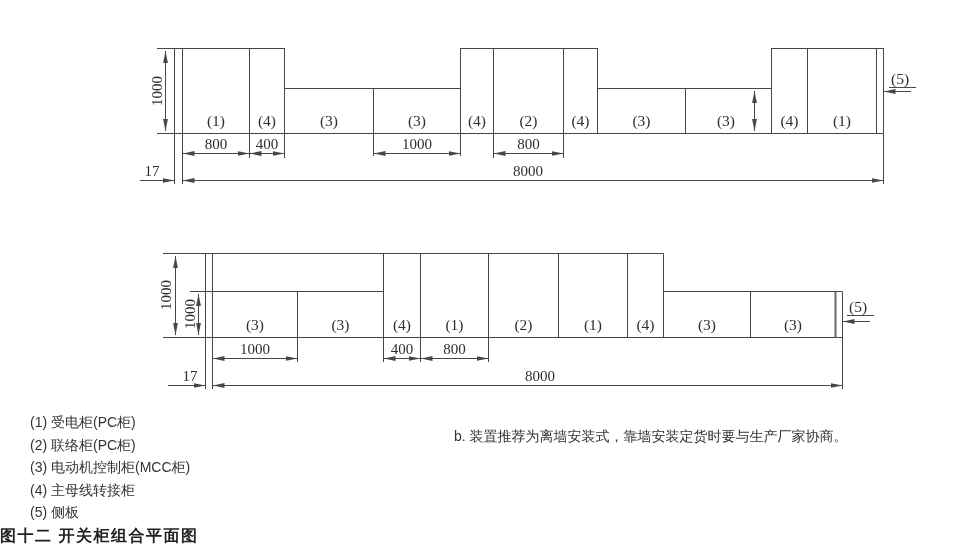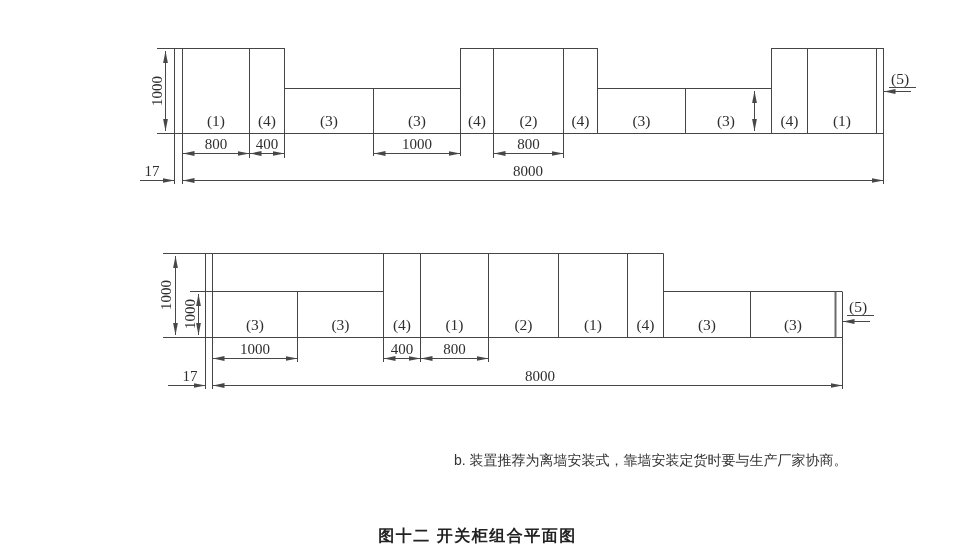--- a/index.html
+++ b/index.html
@@ -6,22 +6,22 @@
   #page{position:relative;width:955px;height:550px;background:#ffffff;overflow:hidden;
         font-family:"Liberation Sans", sans-serif;color:#2f2f2f;}
   svg{position:absolute;left:0;top:0;}
   .ln{stroke:#454545;stroke-width:1;fill:none;}
   .ln2{stroke:#6a6a6a;stroke-width:2;fill:none;}
   .dim{stroke:#474747;stroke-width:1;fill:none;}
   .num{font-family:"Liberation Serif", serif;font-size:15px;fill:#2e2e2e;}
   .lbl{font-family:"Liberation Serif", serif;font-size:15.5px;fill:#2e2e2e;}
   .legend{position:absolute;left:30px;top:411px;font-size:14px;line-height:22.6px;color:#333;}
   .notes{position:absolute;left:423px;top:424px;font-size:14px;line-height:25px;color:#333;}
-  .notes .cont{padding-left:31px;margin-top:24px;}
-  .fig-title{position:absolute;left:0;top:526px;width:955px;text-align:center;
+  .notes .cont{padding-left:31px;}
+  .fig-title{position:absolute;left:0;top:526px;width:955px;
              font-size:16px;font-weight:bold;letter-spacing:1.5px;color:#222;}
 </style>
 </head>
 <body>
 
 <div id="page">
 
 <svg width="955" height="550" viewBox="0 0 955 550">
   <defs>
     <marker id="aL" markerWidth="12" markerHeight="6" refX="0" refY="3" orient="auto" markerUnits="userSpaceOnUse">
@@ -131,20 +131,27 @@
       <text class="num" x="190" y="381" text-anchor="middle">17</text>
       <text class="num" x="540" y="381" text-anchor="middle">8000</text>
 
       <text class="lbl" x="849" y="312">(5)</text>
       <path class="dim" d="M847,315.5 H874"></path>
       <line class="dim" x1="842.5" y1="321.5" x2="870" y2="321.5" marker-start="url(#aL)"></line>
     </g>
   </g>
 </svg>
 
+<div class="legend">
+  <div>(1) 受电柜(PC柜)</div>
+  <div>(2) 联络柜(PC柜)</div>
+  <div>(3) 电动机控制柜(MCC柜)</div>
+  <div>(4) 主母线转接柜</div>
+  <div>(5) 侧板</div>
+</div>
 
 <div class="notes">
   <div class="cont"><span>b. 装置推荐为离墙安装式，靠墙安装定货时要与生产厂家协商。</span></div>
 </div>
 
 <div class="fig-title">图十二 开关柜组合平面图</div>
 
 </div>
 
 </body></html>

